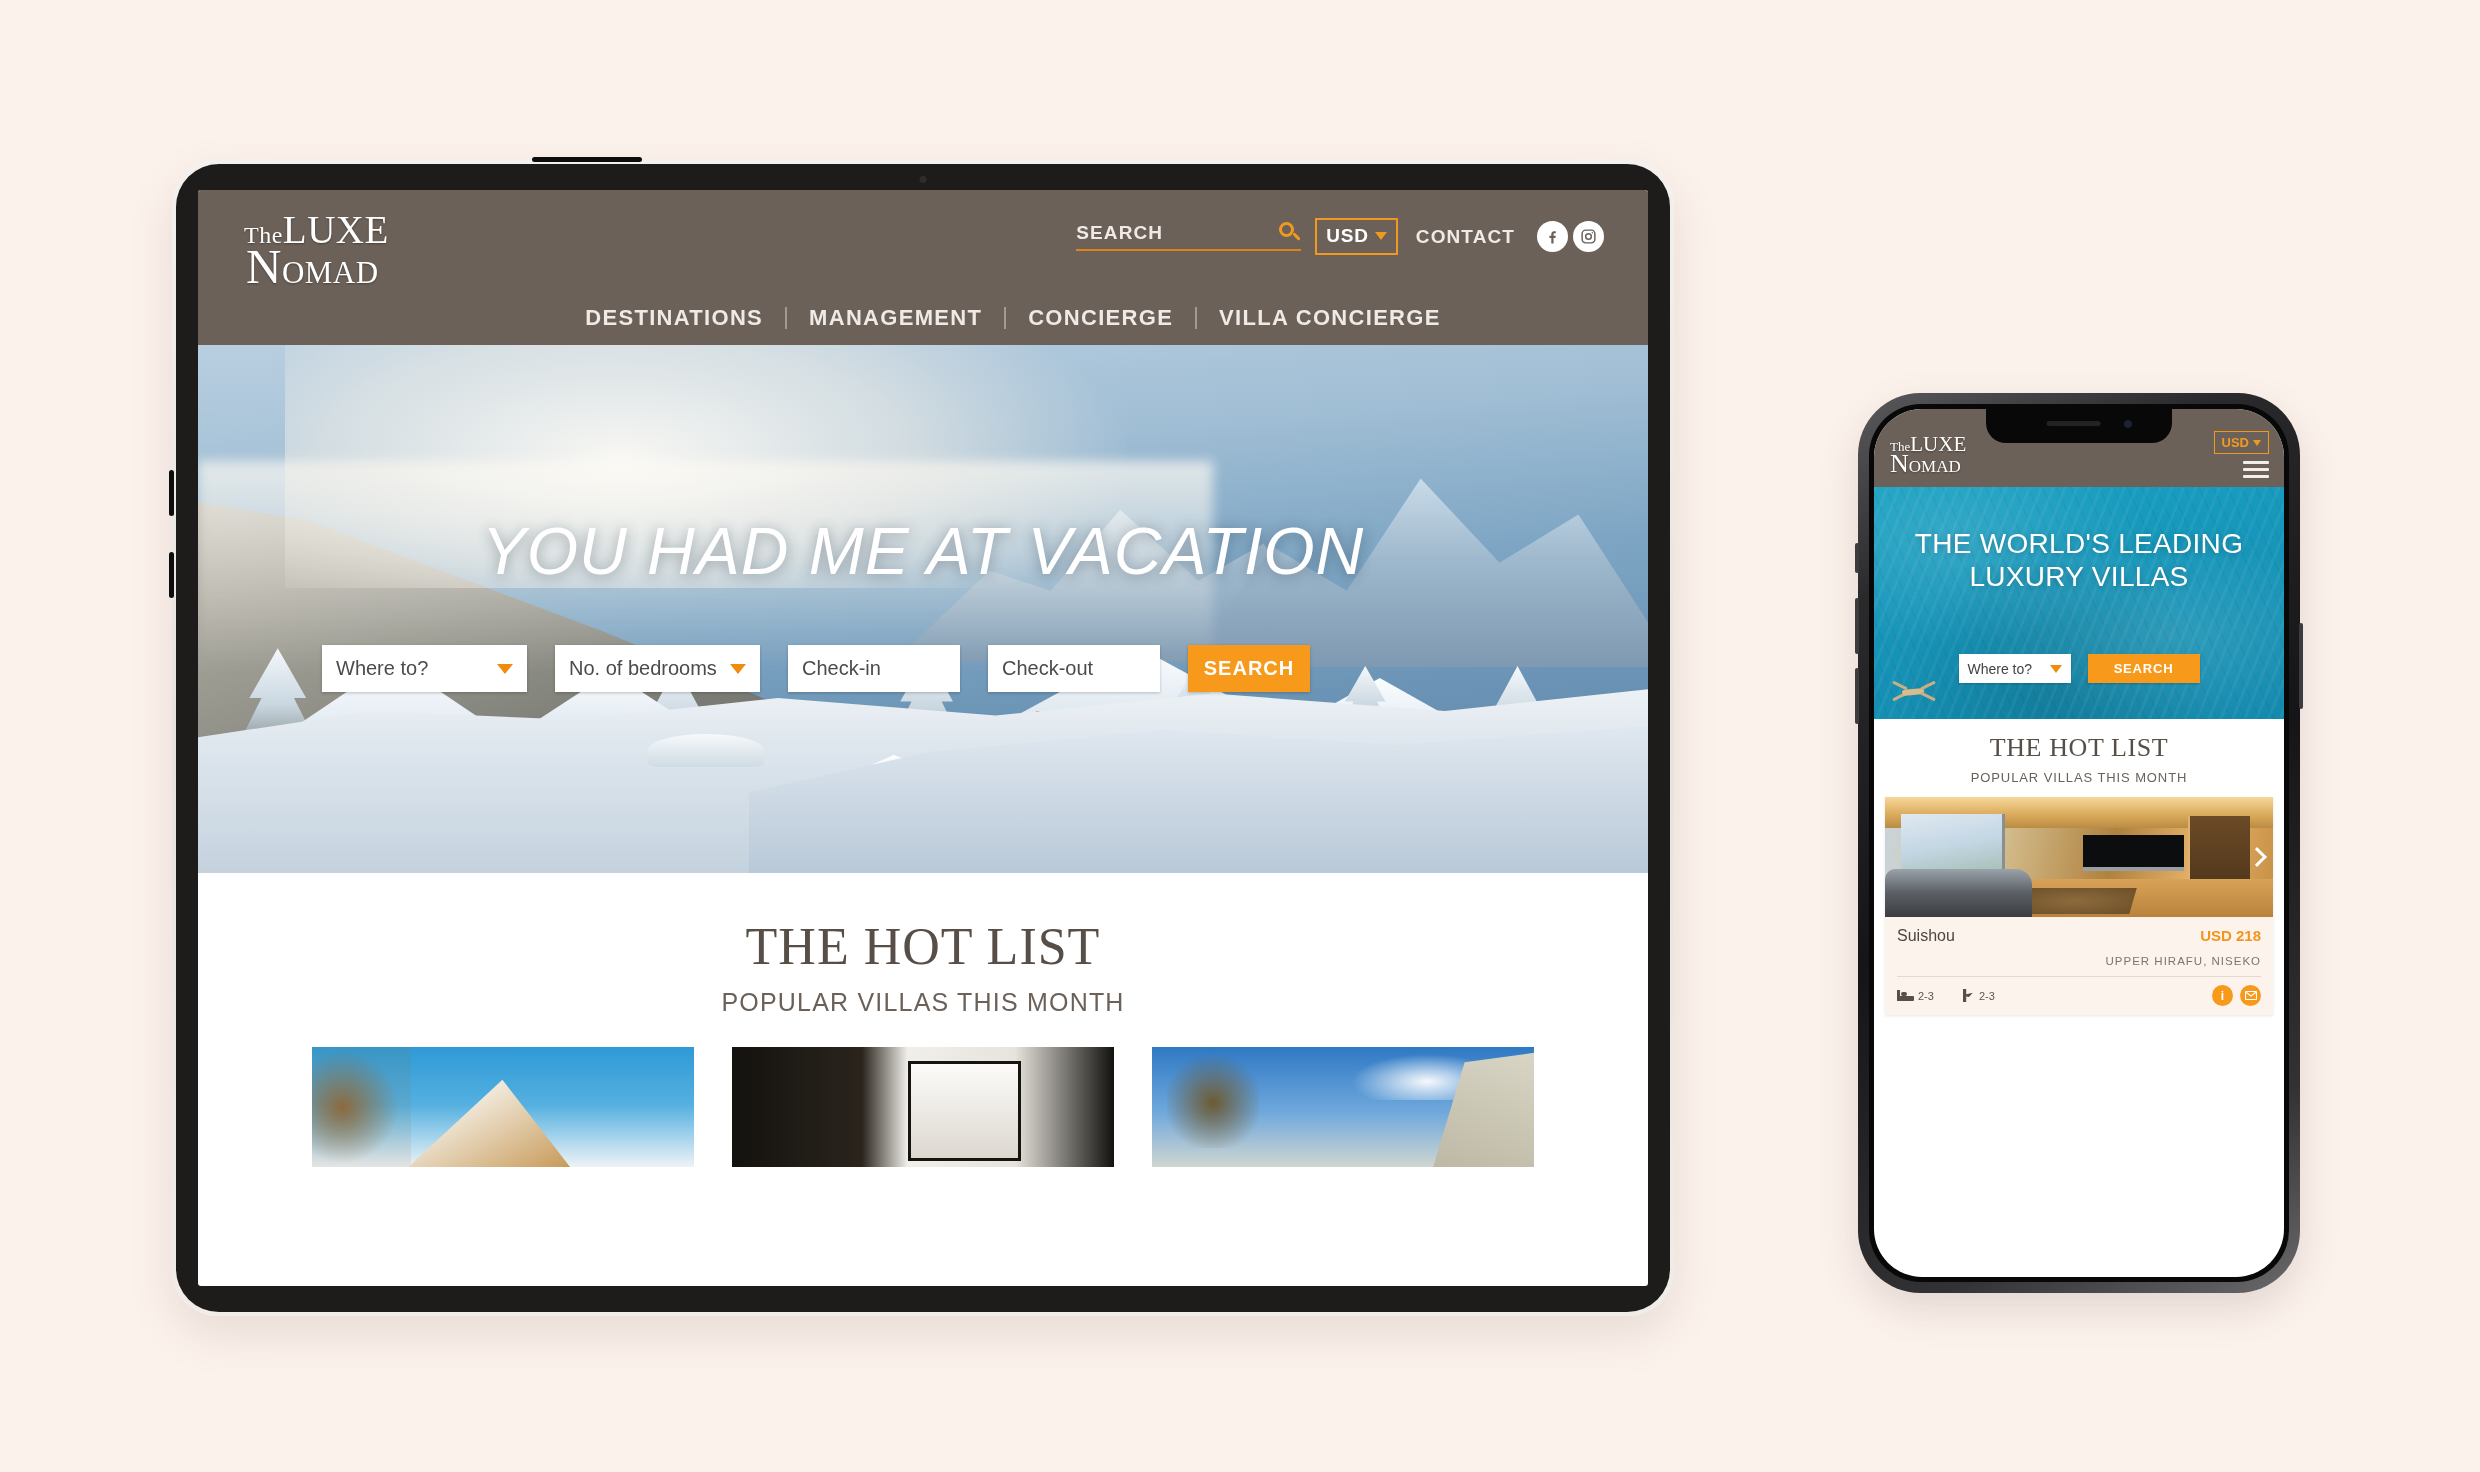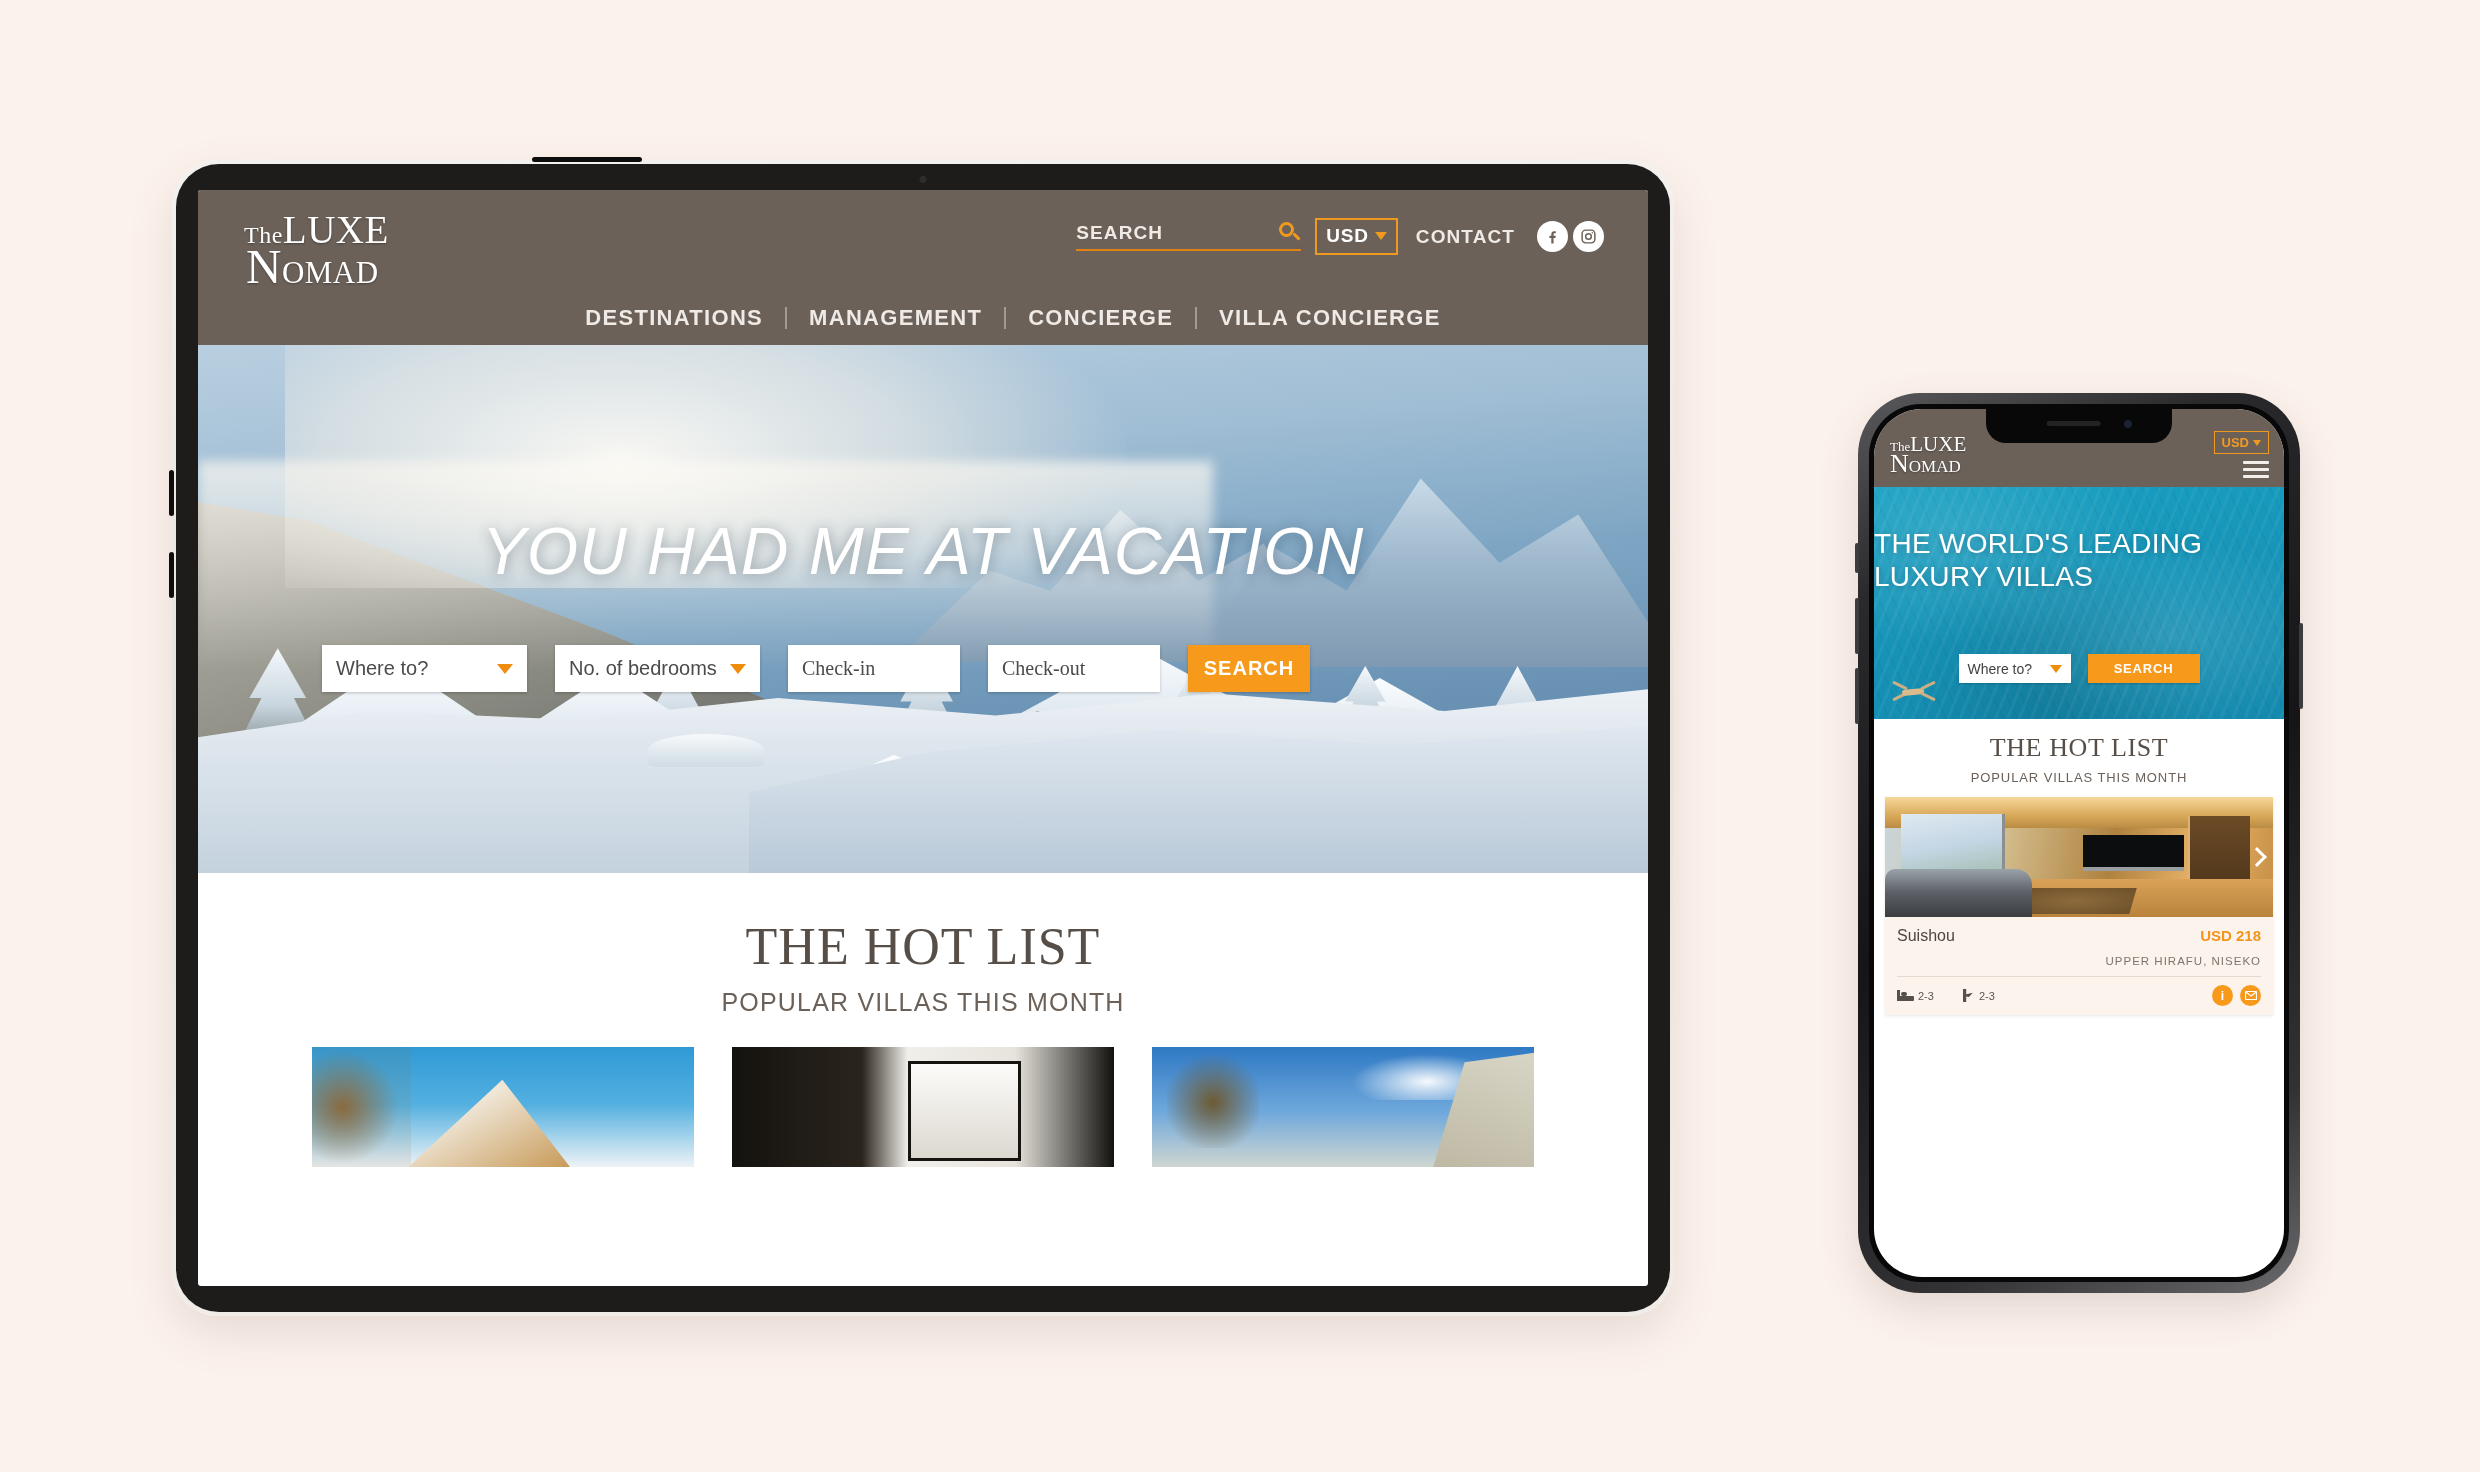--- a/index.html
+++ b/index.html
@@ -187,21 +187,21 @@
   .search-bar {
     position: absolute; left: 124px; top: 300px;
     display: flex; align-items: center; gap: 28px;
   }
   .sf {
     background: #fff; height: 47px; display: flex; align-items: center;
     padding: 0 14px; font-size: 20px; color: #4b4b4b;
     box-shadow: 0 1px 3px rgba(0,0,0,.22);
   }
   .sf.sel { width: 205px; justify-content: space-between; }
-  .sf.dat { width: 172px; font-family: Liberation Serif, serif; }
+  .sf.dat { width: 172px; }
   .sf .dc {
     width: 0; height: 0; border-left: 8px solid transparent;
     border-right: 8px solid transparent; border-top: 10px solid #f08c0c;
   }
   .btn-search {
     background: #f79a1b; color: #fff; height: 47px; width: 122px;
     display: flex; align-items: center; justify-content: center;
     font-size: 20px; font-weight: bold; letter-spacing: 1px;
     box-shadow: 0 1px 3px rgba(0,0,0,.22);
   }
@@ -325,21 +325,21 @@
       radial-gradient(ellipse at 44% 88%, rgba(0,0,0,.12) 0%, rgba(0,0,0,0) 50%),
       linear-gradient(170deg,#17a0c2 0%, #1795b9 46%, #1389ad 100%);
   }
   .ripple {
     position:absolute; inset:0; opacity:.30;
     background:
       repeating-linear-gradient(112deg, rgba(255,255,255,.16) 0 3px, rgba(255,255,255,0) 3px 11px),
       repeating-linear-gradient(66deg, rgba(0,0,0,.09) 0 2px, rgba(0,0,0,0) 2px 13px);
   }
   .ph-hero-title {
-    position: relative; text-align: left; color: #fff;
+    position: relative; text-align: center; color: #fff;
     font-size: 28px; line-height: 1.18; font-weight: normal;
     padding-top: 40px; letter-spacing: .3px;
     text-shadow: 0 1px 6px rgba(0,0,0,.22);
   }
   .ph-search {
     position: absolute; left: 0; right: 0; bottom: 36px;
     display: flex; justify-content: center; gap: 17px;
   }
   .ph-sel {
     background: #fff; width: 112px; height: 29px; display: flex;

